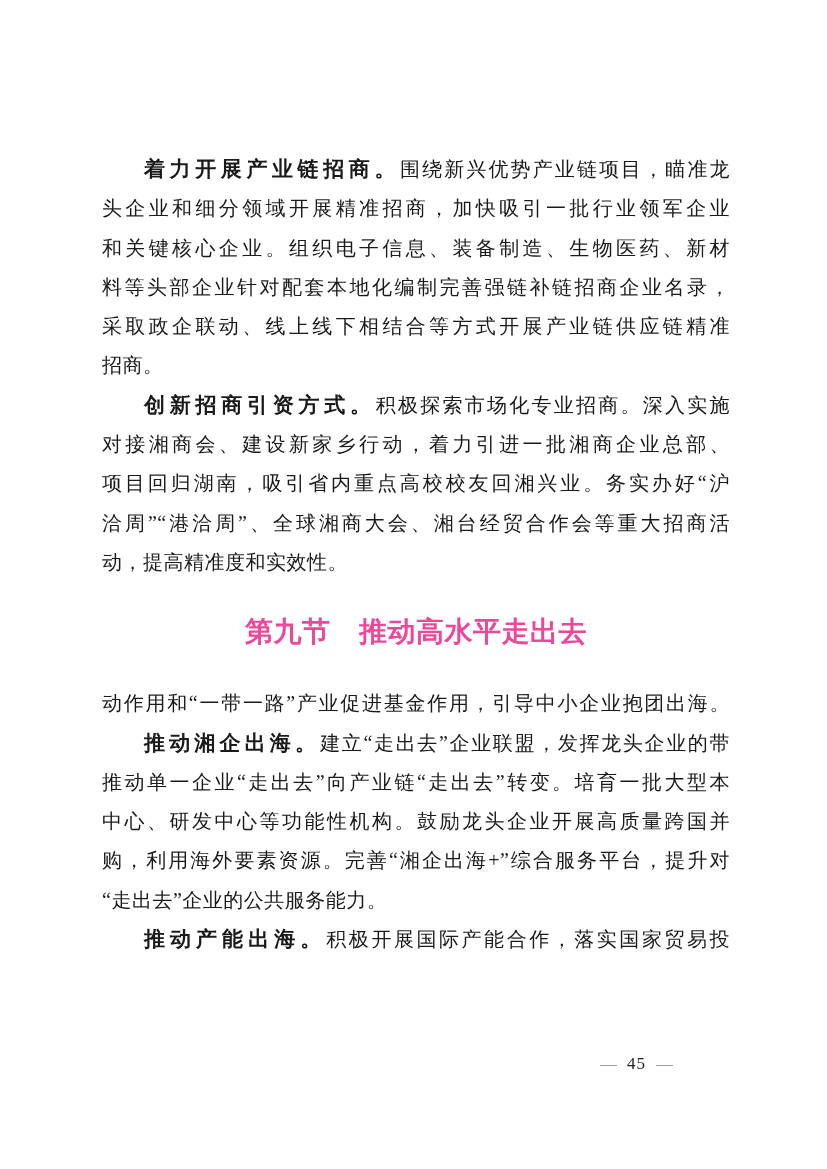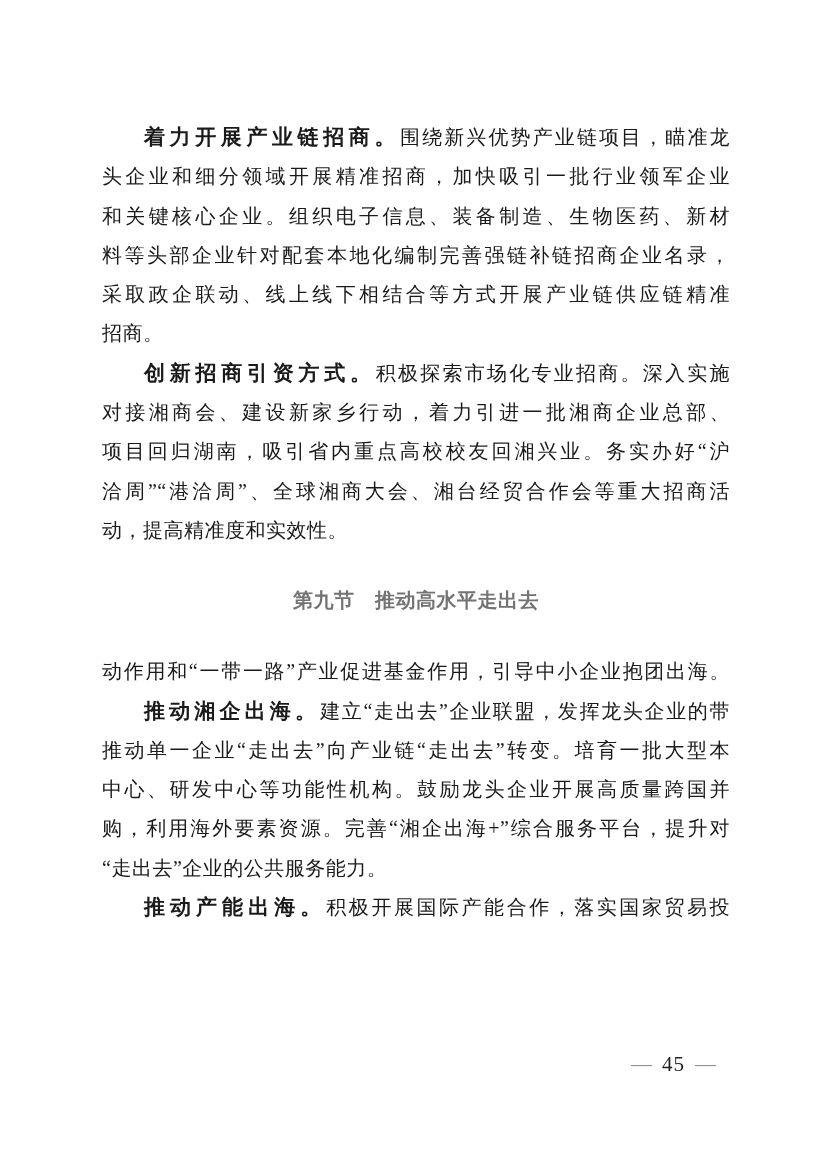--- a/index.html
+++ b/index.html
@@ -8,21 +8,21 @@
     width: 827px;
     height: 1169px;
     background: #ffffff;
     overflow: hidden;
     font-family: "Liberation Serif", "DejaVu Serif", serif;
     color: #1a1a1a;
   }
   .text-block {
     position: absolute;
     left: 102px;
-    top: 118px;
+    top: 150px;
     width: 628px;
   }
   .line {
     font-size: 20px;
     line-height: 39.3px;
     letter-spacing: 0.5px;
     text-align: justify;
     text-align-last: justify;
     white-space: nowrap;
     overflow: visible;
@@ -30,35 +30,35 @@
   
   .line { white-space: normal; }
   .line.last { text-align-last: left; }
   .line.indent { text-indent: 42px; }
   .lead {
     font-weight: 700;
     font-size: 21px;
     letter-spacing: 3px;
   }
   .heading {
-    font-size: 20px;
+    font-size: 28px;
     font-weight: 700;
     letter-spacing: 0.5px;
     text-align: center;
     text-align-last: center;
     line-height: 42px;
     margin-top: 29px;
     margin-bottom: 31px;
-    color: #737373;
+    color: #ec4899;
   }
   .footer {
     position: absolute;
     top: 1049px;
-    left: 631px;
-    font-size: 21px;
+    left: 600px;
+    font-size: 17px;
     line-height: 30px;
     white-space: nowrap;
   }
   .footer .dash { color: #8c8c8c; }
   .footer .num { color: #222222; margin: 0 10px; letter-spacing: 1px; }
 </style>
 </head>
 <body>
 
 <div class="page">

